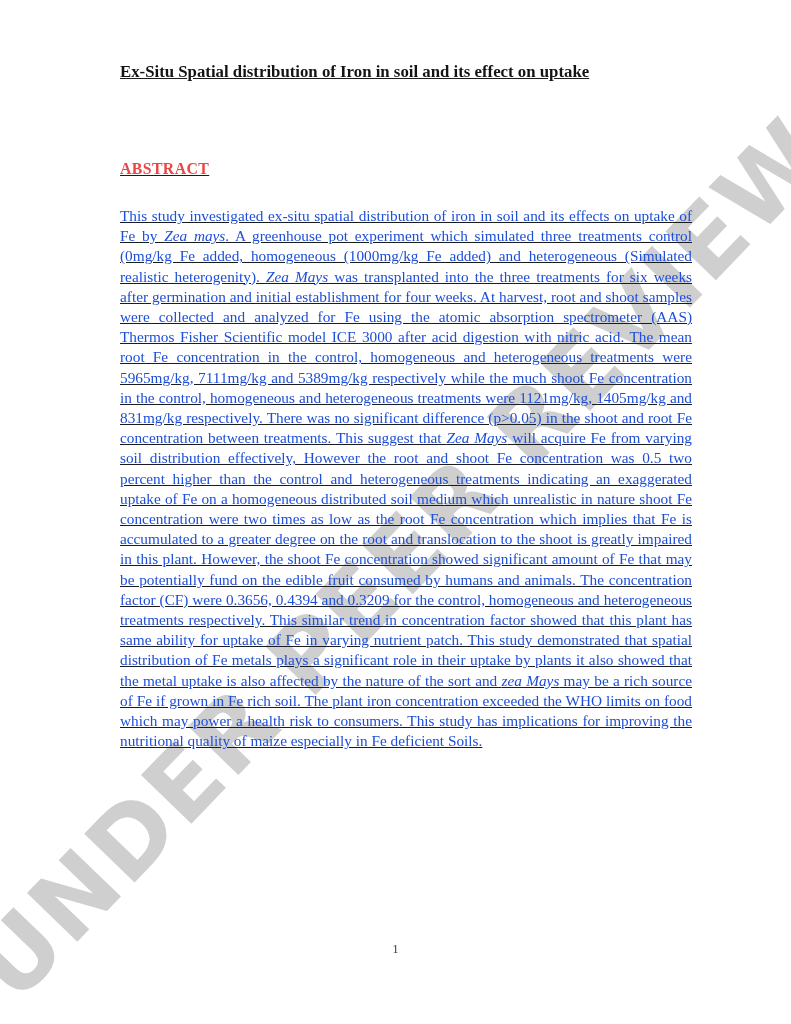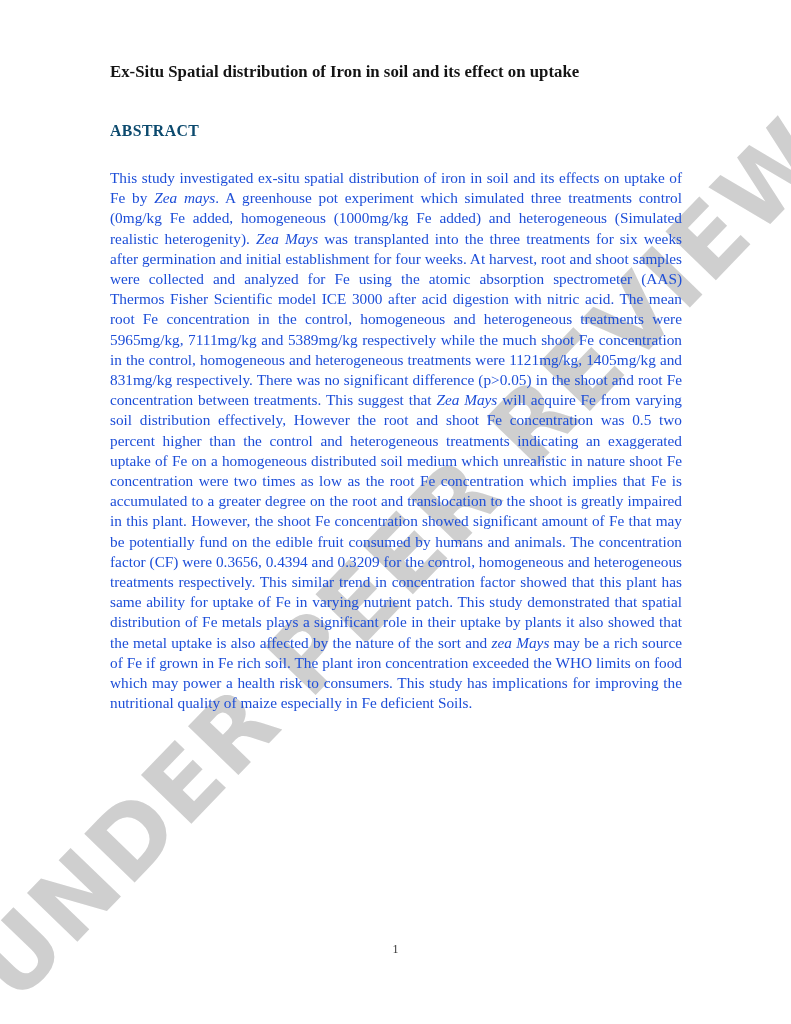--- a/index.html
+++ b/index.html
@@ -27,44 +27,45 @@
     font-size: 96px;
     letter-spacing: 2px;
     color: #c7c7c7;
     opacity: 0.85;
     white-space: nowrap;
     z-index: 1;
     user-select: none;
   }
   .content {
     position: absolute;
-    left: 110px;
+    left: 120px;
     top: 0;
     width: 572px;
     z-index: 2;
+    text-decoration: underline;
   }
   .title-line1 {
     margin-top: 62px;
     font-size: 16.8px;
     font-weight: bold;
     white-space: nowrap;
     color: #141414;
   }
   .title-line2 {
     margin-top: 17px;
     font-size: 16.8px;
     font-weight: bold;
     color: #141414;
   }
   .abstract-heading {
-    margin-top: 40px;
+    margin-top: 78px;
     font-size: 15.8px;
     font-weight: bold;
     letter-spacing: 0.4px;
-    color: #0c4a6e;
+    color: #ef4444;
   }
   .abstract-body {
     margin-top: 28px;
     font-size: 15.3px;
     line-height: 20.2px;
     text-align: justify;
     color: #1d4ed8;
   }
   .keywords {
     margin-top: 44px;

